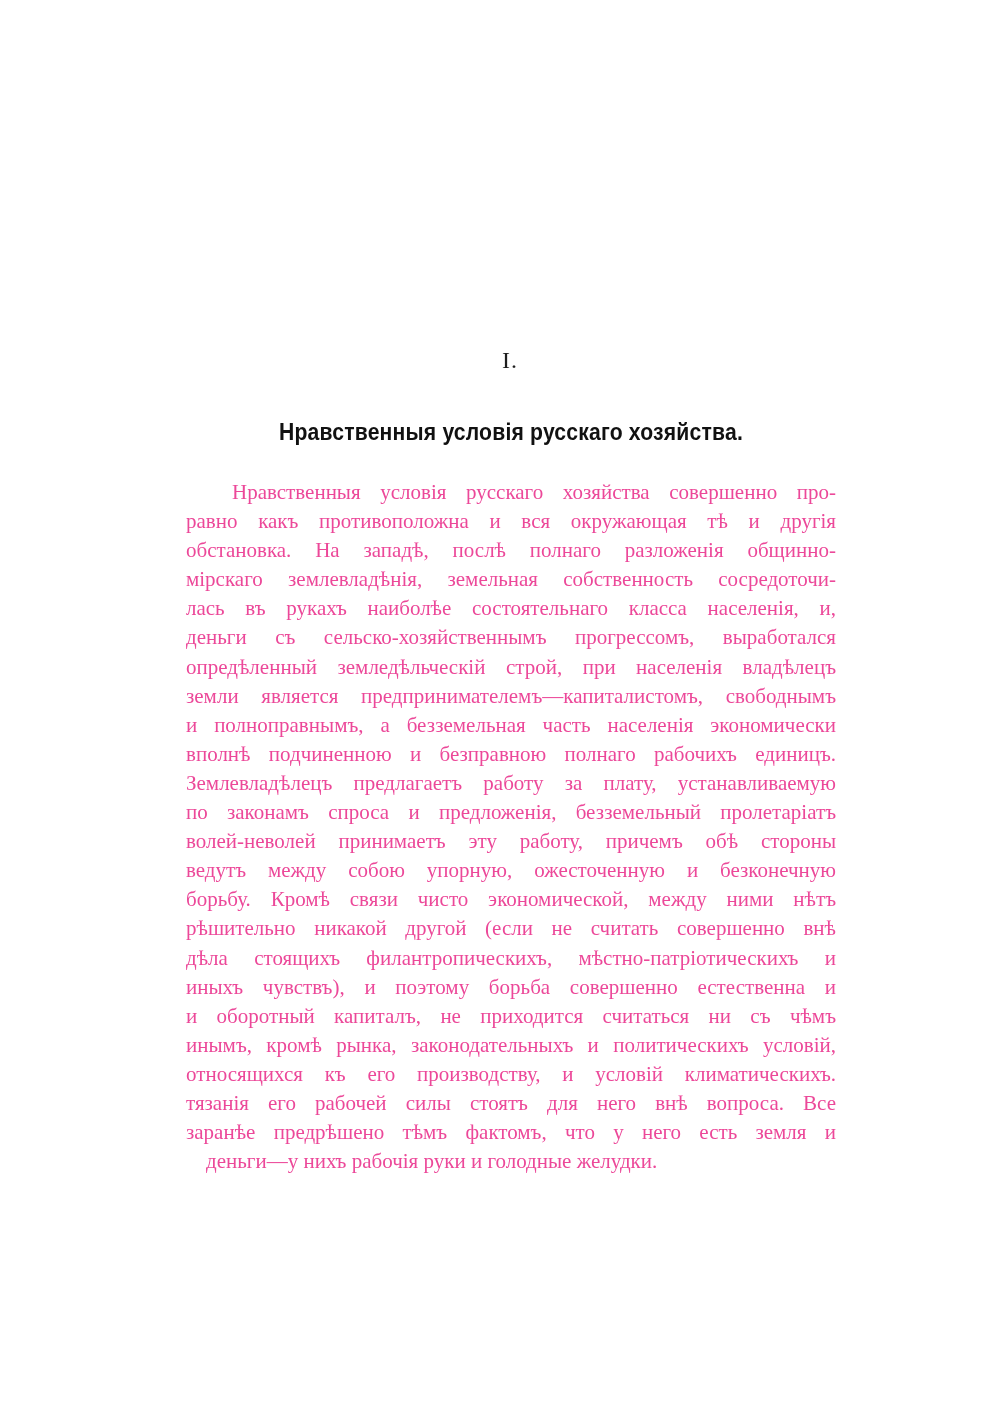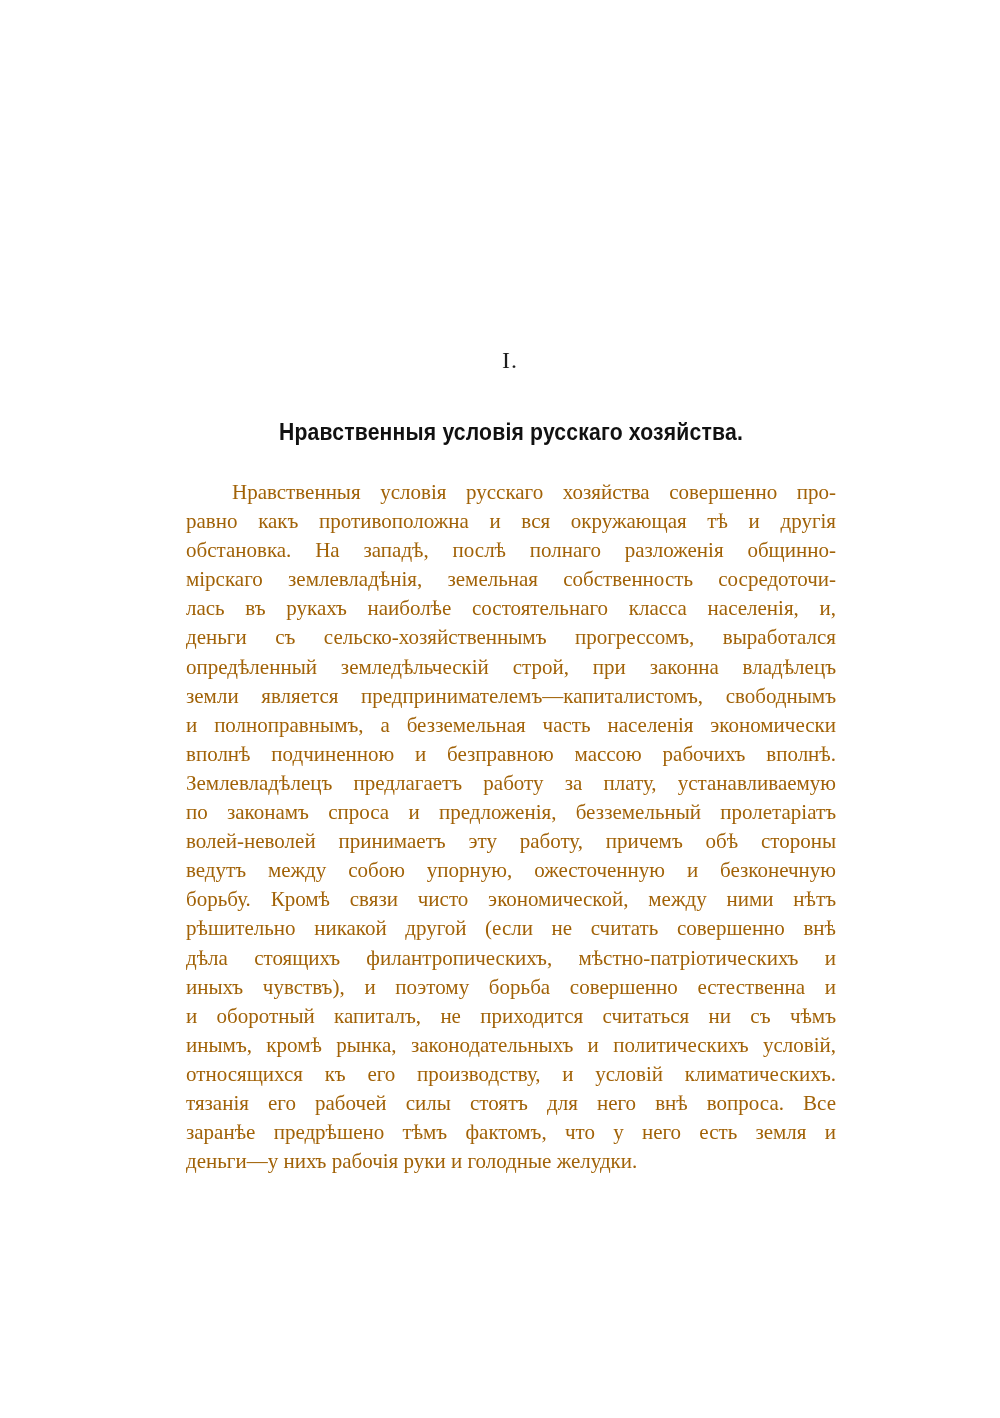--- a/index.html
+++ b/index.html
@@ -54,47 +54,48 @@
     }
     .line {
       display: block;
       height: 29.1px;
       line-height: 29.1px;
       font-family: "Liberation Serif", "DejaVu Serif", serif;
       font-size: 21px;
       white-space: nowrap;
       text-align: justify;
       text-align-last: justify;
-      color: #a16207;
+      color: #ec4899;
     }
     .line.indent {
       padding-left: 46px;
     }
     .line.last {
       text-align-last: left;
+      margin-left: 20px;
     }
   </style>
 </head>
 <body>
 
 <div class="page">
   <div class="chapter-number">I.</div>
   <div class="chapter-title">Нравственныя условія русскаго хозяйства.</div>
 
   <div class="body-text">
     <span class="line indent">Нравственныя условія русскаго хозяйства совершенно про-</span>
     <span class="line">равно какъ противоположна и вся окружающая тѣ и другія</span>
     <span class="line">обстановка. На западѣ, послѣ полнаго разложенія общинно-</span>
     <span class="line">мірскаго землевладѣнія, земельная собственность сосредоточи-</span>
     <span class="line">лась въ рукахъ наиболѣе состоятельнаго класса населенія, и,</span>
     <span class="line">деньги съ сельско-хозяйственнымъ прогрессомъ, выработался</span>
-    <span class="line">опредѣленный земледѣльческій строй, при законна владѣлецъ</span>
+    <span class="line">опредѣленный земледѣльческій строй, при населенія владѣлецъ</span>
     <span class="line">земли является предпринимателемъ—капиталистомъ, свободнымъ</span>
     <span class="line">и полноправнымъ, а безземельная часть населенія экономически</span>
-    <span class="line">вполнѣ подчиненною и безправною массою рабочихъ вполнѣ.</span>
+    <span class="line">вполнѣ подчиненною и безправною полнаго рабочихъ единицъ.</span>
     <span class="line">Землевладѣлецъ предлагаетъ работу за плату, устанавливаемую</span>
     <span class="line">по законамъ спроса и предложенія, безземельный пролетаріатъ</span>
     <span class="line">волей-неволей принимаетъ эту работу, причемъ обѣ стороны</span>
     <span class="line">ведутъ между собою упорную, ожесточенную и безконечную</span>
     <span class="line">борьбу. Кромѣ связи чисто экономической, между ними нѣтъ</span>
     <span class="line">рѣшительно никакой другой (если не считать совершенно внѣ</span>
     <span class="line">дѣла стоящихъ филантропическихъ, мѣстно-патріотическихъ и</span>
     <span class="line">иныхъ чувствъ), и поэтому борьба совершенно естественна и</span>
     <span class="line">и оборотный капиталъ, не приходится считаться ни съ чѣмъ</span>
     <span class="line">инымъ, кромѣ рынка, законодательныхъ и политическихъ условій,</span>

